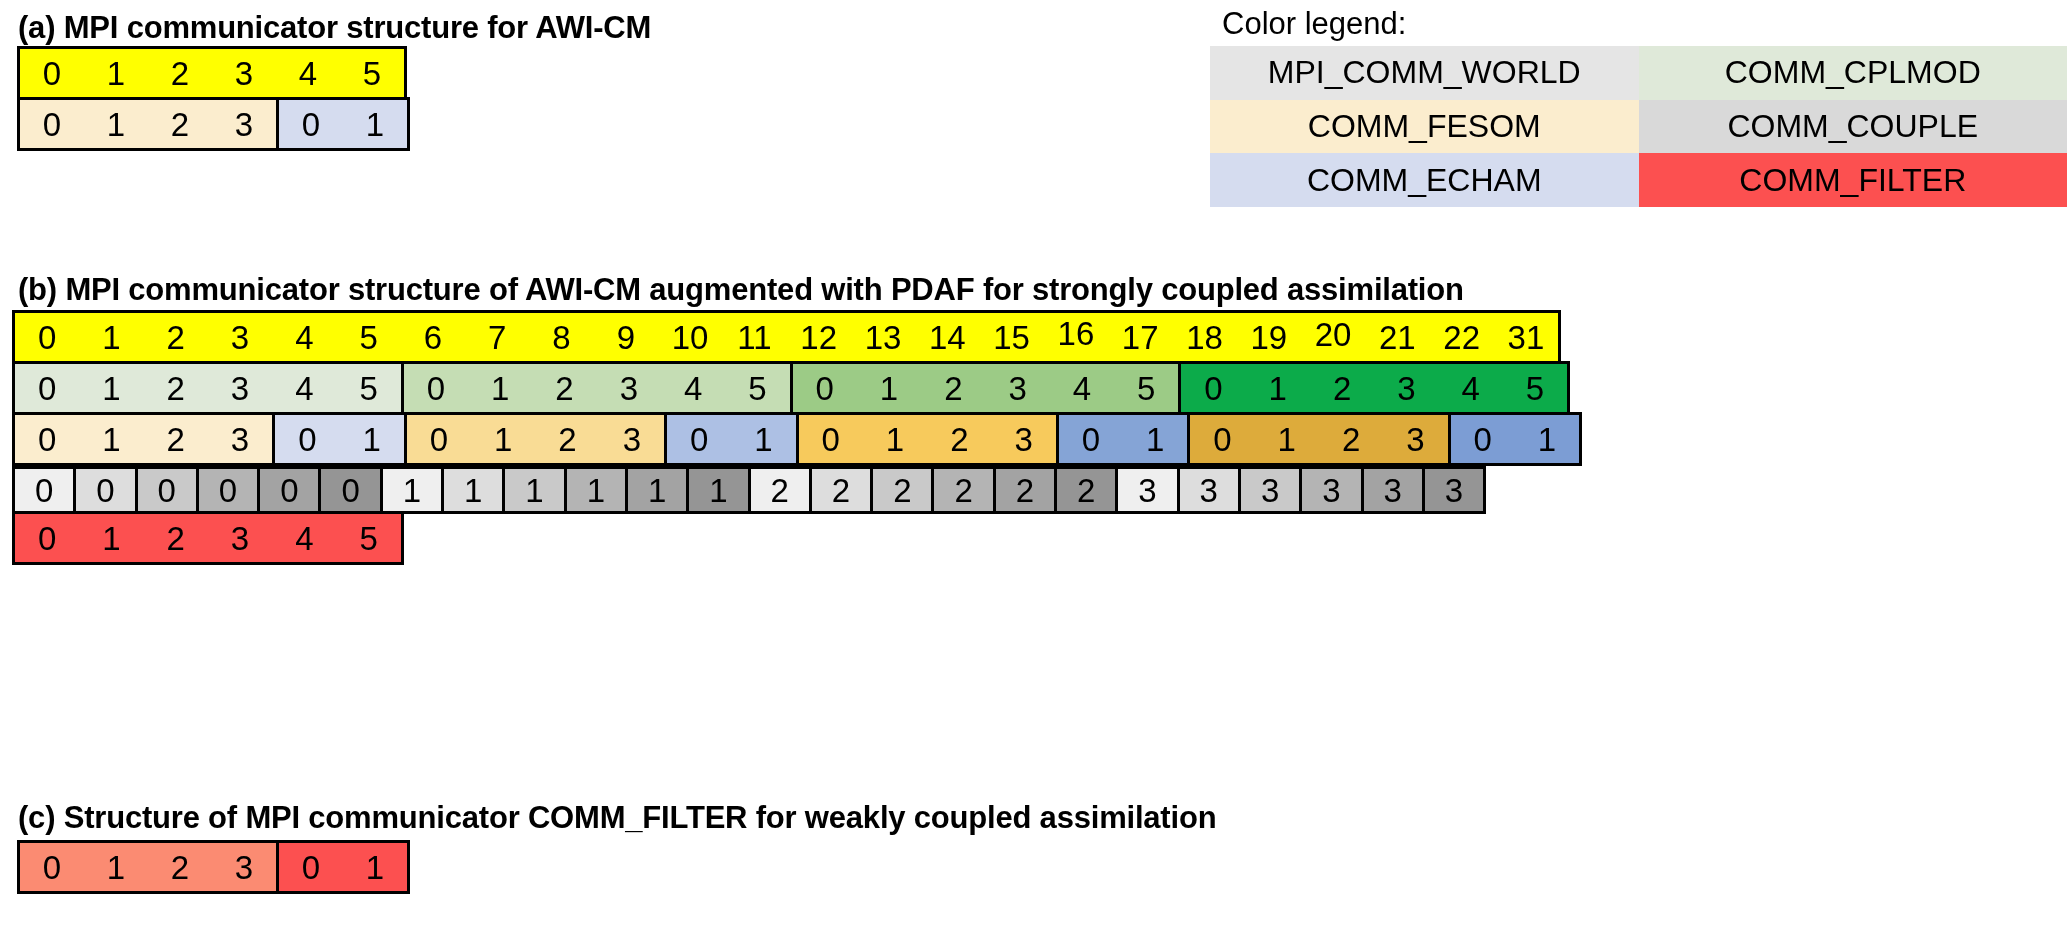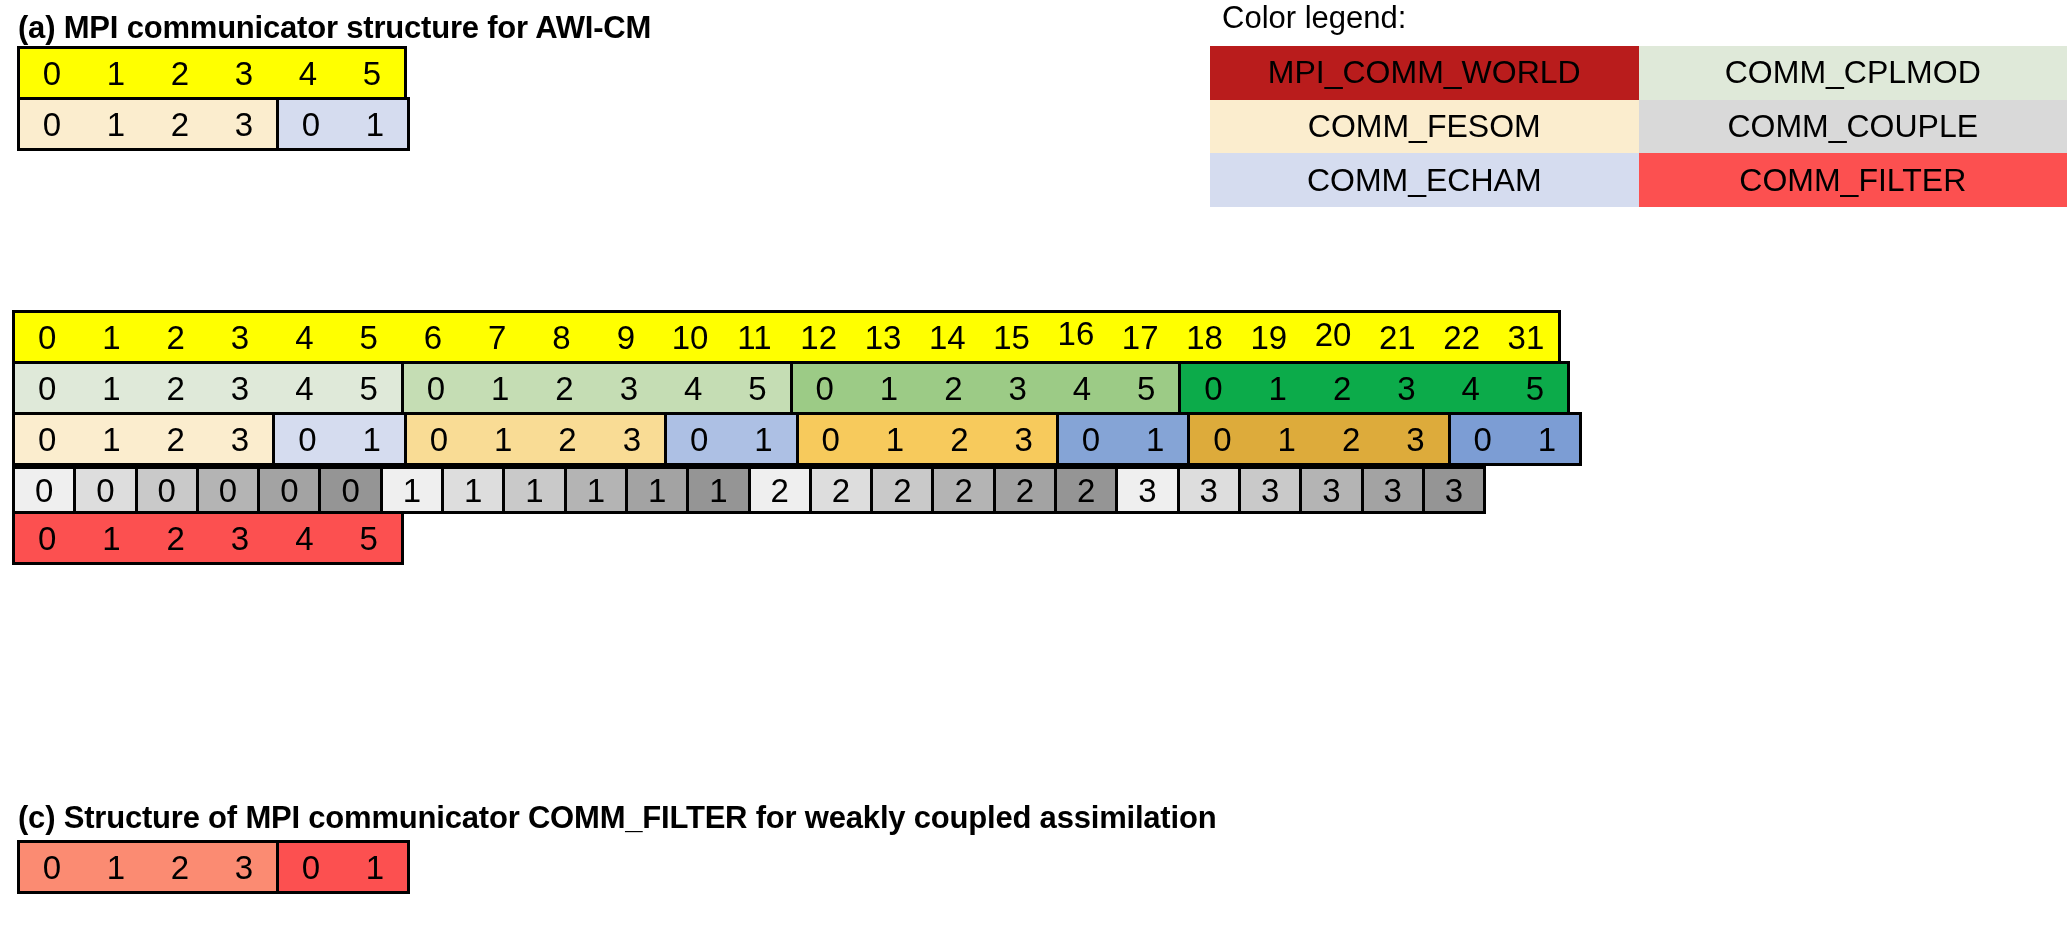--- a/index.html
+++ b/index.html
@@ -102,31 +102,32 @@
           <div class="cell" style="width: 64px; height: 48px;">2</div>
           <div class="cell" style="width: 64px; height: 48px;">3</div>
         </div>
         <div class="comm-group" style="background: rgb(213, 220, 239);">
           <div class="cell" style="width: 64px; height: 48px;">0</div>
           <div class="cell" style="width: 64px; height: 48px;">1</div>
         </div>
       </div>
     </div>
 
-  <div class="legend-label" style="left:1222px; top:0;">Color legend:</div>
+  <div class="legend-label" style="left:1222px; top:6px;">Color legend:</div>
 
   <div class="legend" id="legend-grid" style="left:1210px; top:46px; width:857px; height:161px;">
-      <div class="legend-cell" style="background: #b91c1c;">MPI_COMM_WORLD</div>
+      <div class="legend-cell" style="background: #e5e5e5;">MPI_COMM_WORLD</div>
       <div class="legend-cell" style="background: rgb(223, 233, 217);">COMM_CPLMOD</div>
       <div class="legend-cell" style="background: rgb(251, 237, 206);">COMM_FESOM</div>
       <div class="legend-cell" style="background: rgb(217, 217, 217);">COMM_COUPLE</div>
       <div class="legend-cell" style="background: rgb(213, 220, 239);">COMM_ECHAM</div>
       <div class="legend-cell" style="background: rgb(252, 80, 80);">COMM_FILTER</div>
     </div>
 
+  <div class="title" style="left:18px; top:272px;">(b) MPI communicator structure of AWI-CM augmented with PDAF for strongly coupled assimilation</div>
 
   <div class="comm-table" id="table-b" style="left:12px; top:310px;">
       <div class="comm-row">
         <div class="comm-group" style="background: rgb(255, 255, 0);">
           <div class="cell" style="width: 64.3px; height: 48px;">0</div>
           <div class="cell" style="width: 64.3px; height: 48px;">1</div>
           <div class="cell" style="width: 64.3px; height: 48px;">2</div>
           <div class="cell" style="width: 64.3px; height: 48px;">3</div>
           <div class="cell" style="width: 64.3px; height: 48px;">4</div>
           <div class="cell" style="width: 64.3px; height: 48px;">5</div>

